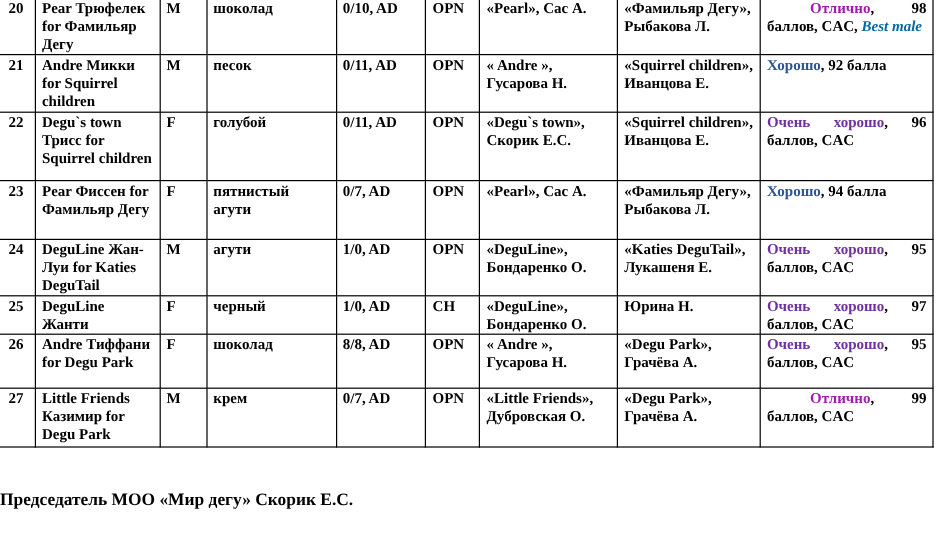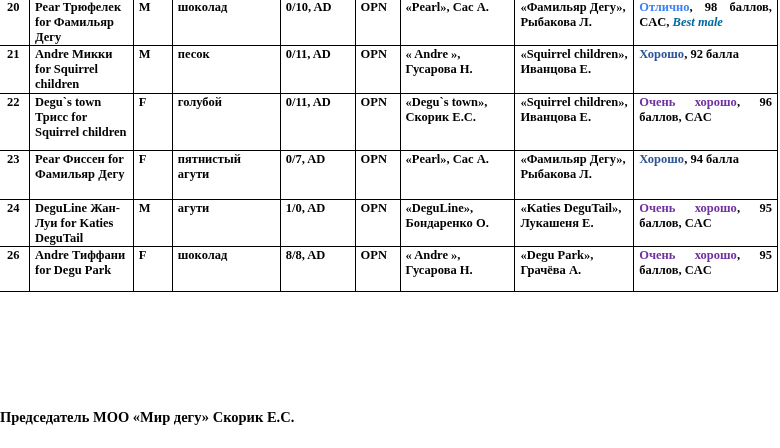--- a/index.html
+++ b/index.html
@@ -3,21 +3,21 @@
 <meta charset="utf-8">
 <style>
   html, body { margin: 0; padding: 0; background: #ffffff; }
   body { width: 780px; height: 448px; overflow: hidden; position: relative;
          font-family: "Liberation Serif", "DejaVu Serif", serif; font-weight: bold;
          font-size: 12.5px; color: #000; }
   table { position: absolute; left: -2px; top: -2px; border-collapse: collapse; table-layout: fixed; }
   td { border: 1px solid #000; vertical-align: top; padding: 1px 5px 0 5px; line-height: 15px; overflow: hidden; }
   td.num { padding-left: 8px; }
   td.res { text-align: justify; text-align-last: left; }
-  .ex { color: #3b82f6; }
+  .ex { color: #a21caf; margin-left: 36px; }
   .good { color: #2f5597; }
   .vgood { color: #7030a0; margin-top: 28px; }
   .best { color: #0369a1; font-style: italic; }
   .footer { position: absolute; left: 0; top: 409px; font-size: 14.5px; }
 </style>
 </head>
 <body>
 
 <table>
   <colgroup>
@@ -80,27 +80,49 @@
       <td class="num">24</td>
       <td>DeguLine Жан-Луи for Katies DeguTail</td>
       <td>M</td>
       <td>агути</td>
       <td>1/0, AD</td>
       <td>OPN</td>
       <td>«DeguLine», Бондаренко О.</td>
       <td>«Katies DeguTail», Лукашеня Е.</td>
       <td class="res"><span class="vgood">Очень хорошо</span><span>, 95 баллов, CAC</span></td>
     </tr>
+    <tr style="height:30px">
+      <td class="num">25</td>
+      <td>DeguLine Жанти</td>
+      <td>F</td>
+      <td>черный</td>
+      <td>1/0, AD</td>
+      <td>CH</td>
+      <td>«DeguLine», Бондаренко О.</td>
+      <td>Юрина Н.</td>
+      <td class="res"><span class="vgood">Очень хорошо</span><span>, 97 баллов, CAC</span></td>
+    </tr>
     <tr style="height:45px">
       <td class="num">26</td>
       <td>Andre Тиффани for Degu Park</td>
       <td>F</td>
       <td>шоколад</td>
       <td>8/8, AD</td>
       <td>OPN</td>
       <td>« Andre », Гусарова Н.</td>
       <td>«Degu Park», Грачёва А.</td>
       <td class="res"><span class="vgood">Очень хорошо</span><span>, 95 баллов, CAC</span></td>
     </tr>
+    <tr style="height:49px">
+      <td class="num">27</td>
+      <td>Little Friends Казимир for Degu Park</td>
+      <td>M</td>
+      <td>крем</td>
+      <td>0/7, AD</td>
+      <td>OPN</td>
+      <td>«Little Friends», Дубровская О.</td>
+      <td>«Degu Park», Грачёва А.</td>
+      <td class="res"><span class="ex">Отлично</span><span>, 99 баллов, CAC</span></td>
+    </tr>
   </tbody>
 </table>
 
 <div class="footer">Председатель МОО «Мир дегу» Скорик Е.С.</div>
 
 </body></html>

